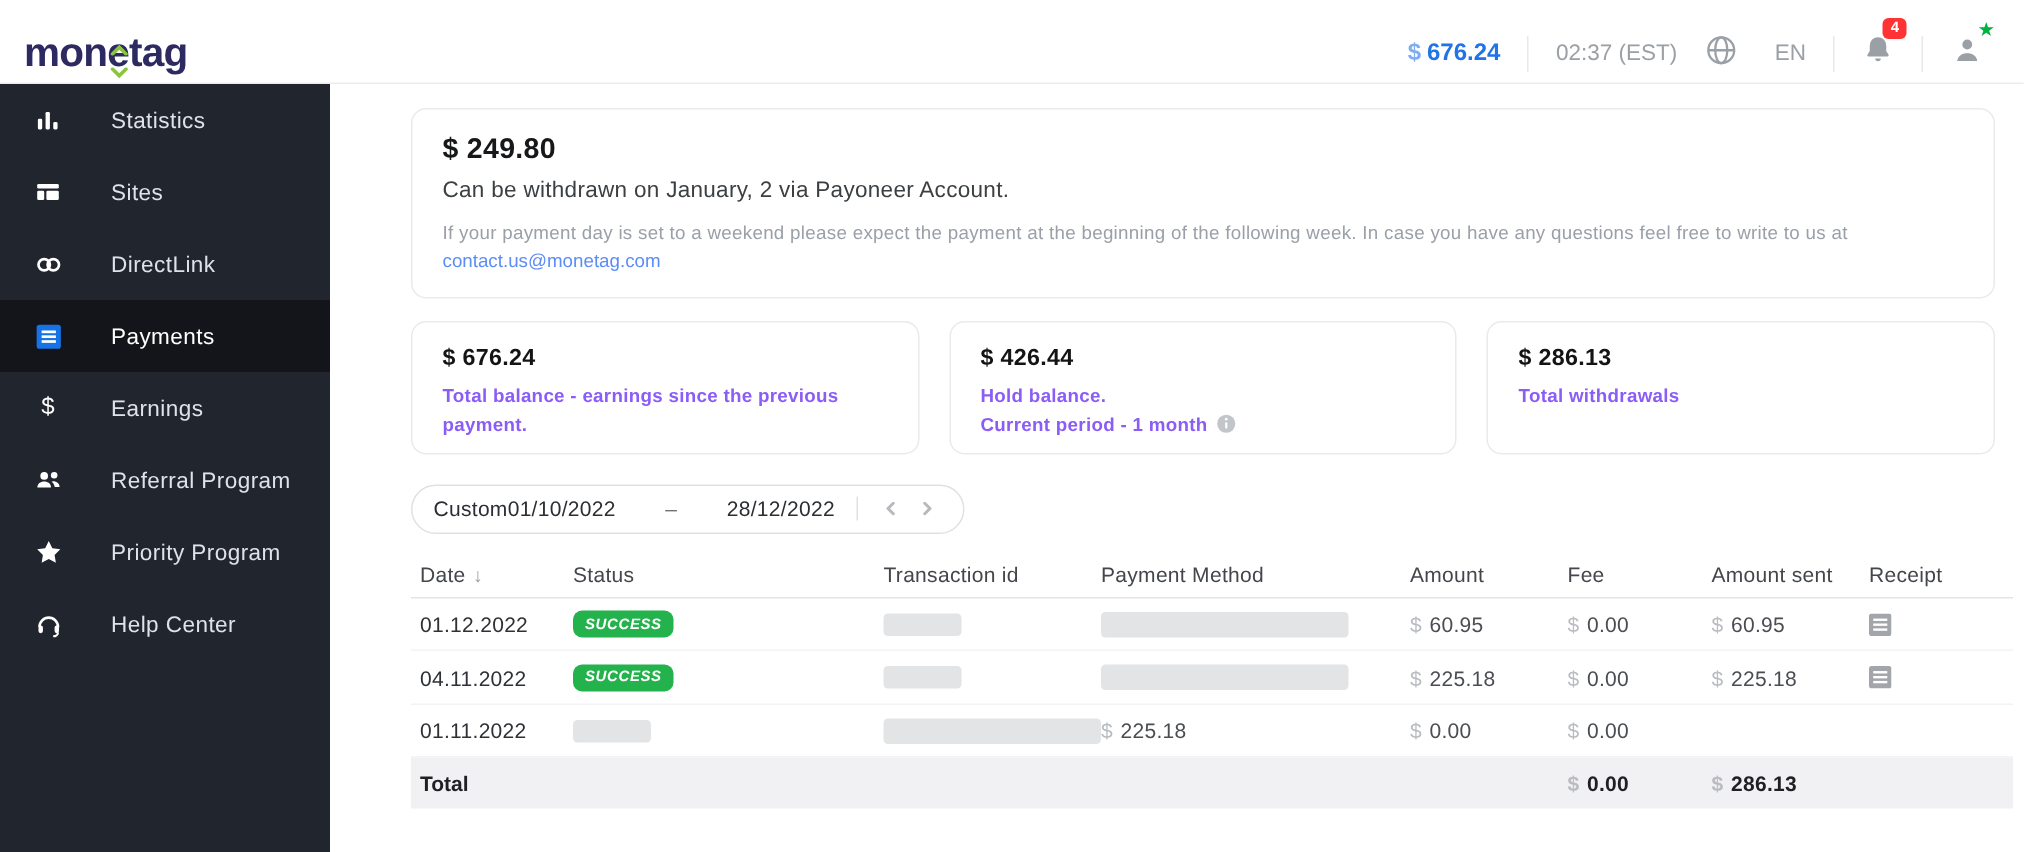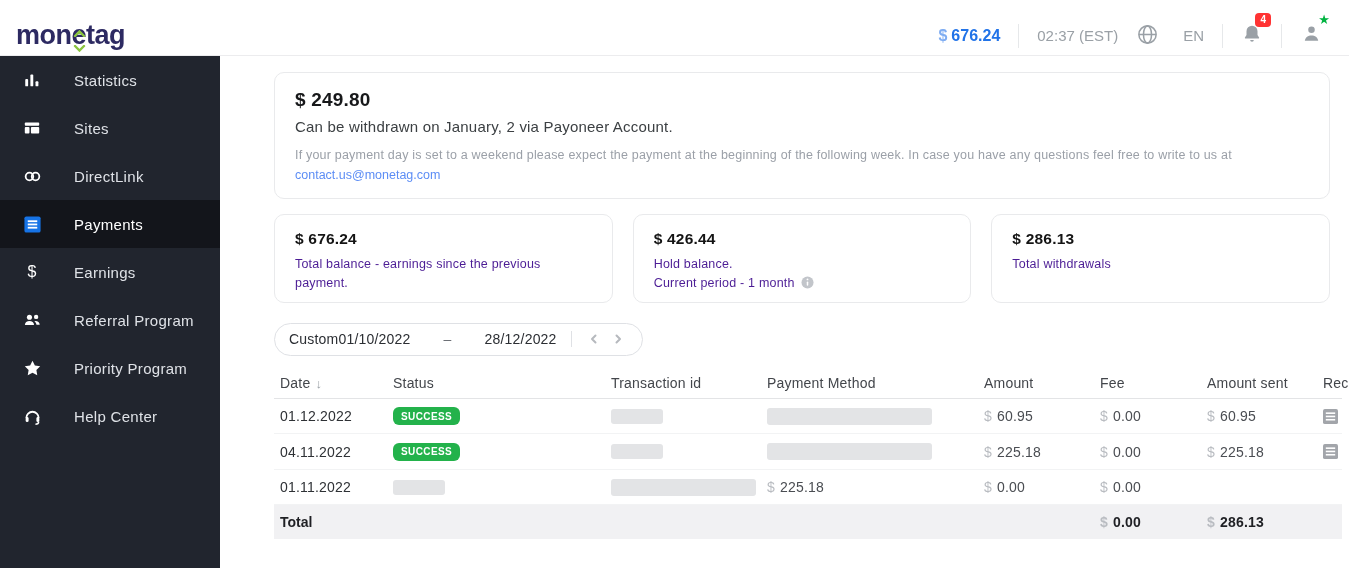--- a/index.html
+++ b/index.html
@@ -44,43 +44,43 @@
 
   .payout-card { border:1px solid #e9eaec; border-radius:10px; padding:16px 20px 15px; }
   .payout-amount { font-size:19px; font-weight:700; color:#17181a; letter-spacing:0.2px; }
   .payout-subtitle { font-size:15px; color:#3c4043; margin-top:7px; letter-spacing:0.2px; }
   .payout-note { font-size:12.5px; color:#9ba0a8; margin-top:11px; line-height:1.5; letter-spacing:0.2px; }
   .payout-link { color:#5c8df5; font-size:12.5px; text-decoration:none; cursor:pointer; display:inline-block; }
 
   .summary-row { display:flex; gap:20px; margin-top:15px; }
   .scard { flex:1; border:1px solid #e9eaec; border-radius:10px; padding:15px 20px; height:89px; }
   .scard-amount { font-size:15.5px; font-weight:700; color:#141414; letter-spacing:0.2px; }
-  .scard-desc { font-size:12.5px; color:#4c1d95; margin-top:7px; line-height:1.5; letter-spacing:0.2px; }
+  .scard-desc { font-size:12.5px; color:#8b5cf6; margin-top:7px; line-height:1.5; letter-spacing:0.2px;font-weight:bold; }
   .scard-desc .desc-line { display:flex; align-items:center; gap:6px; }
 
   .date-filter { margin-top:20px; display:inline-flex; align-items:center; height:33px;
     border:1px solid #dfe1e5; border-radius:17px; padding:0 12px 0 14px; cursor:pointer; }
   .df-preset { font-size:14px; color:#2b2e33; letter-spacing:0.2px; }
   .df-dates { display:flex; align-items:flex-start; font-size:14px; color:#2b2e33; letter-spacing:0.2px;gap:24px; }
   .df-dash { margin:0 9px; color:#6d7076; }
   .df-divider { width:1px; height:16px; background:#dfe1e5; margin:0 10px 0 14px; }
   .df-chevron { width:24px; height:24px; display:flex; align-items:center; justify-content:center; cursor:pointer; }
 
   
   .table { margin-top:13px; width:1068px; }
   .trow, .thead-row, .total-row { display:grid;
     grid-template-columns:102px 207px 145px 206px 105px 96px 105px 1fr;
-    align-items:center; padding-left:6px;gap:11px; }
+    align-items:center; padding-left:6px; }
   .thead-row { height:30px; border-bottom:1px solid #e3e4e6; }
   .th { font-size:14px; color:#43464b; letter-spacing:0.2px; display:flex; align-items:center; gap:5px; }
   .sort-arrow { color:#9aa0a6; font-size:13px; cursor:pointer; }
   .trow { height:35.5px; border-bottom:1px solid #f2f3f4; }
   .cell { font-size:14px; color:#2e3135; letter-spacing:0.2px; display:flex; align-items:center; }
   .badge { font-size:10px; font-weight:700; color:#fff; letter-spacing:0.4px;
-    padding:3.5px 8px; border-radius:6px; }
+    padding:3.5px 8px; border-radius:6px;font-style:italic; }
   .badge.success { background:#23b24b; }
   .badge.rejected { background:#ee3124; }
   .comment { margin-left:10px; display:flex; }
   .redact { background:#e3e4e6; border-radius:3px; display:inline-block; }
   .tx-box { width:52px; height:15px; }
   .pm-box { width:165px; height:17px; }
   .cur { color:#b9bcc1; margin-right:5px; }
   .val { color:#4a4d52; }
   .receipt-icon { display:flex; cursor:pointer; }
   .total-row { height:34px; background:#f1f1f3; }

